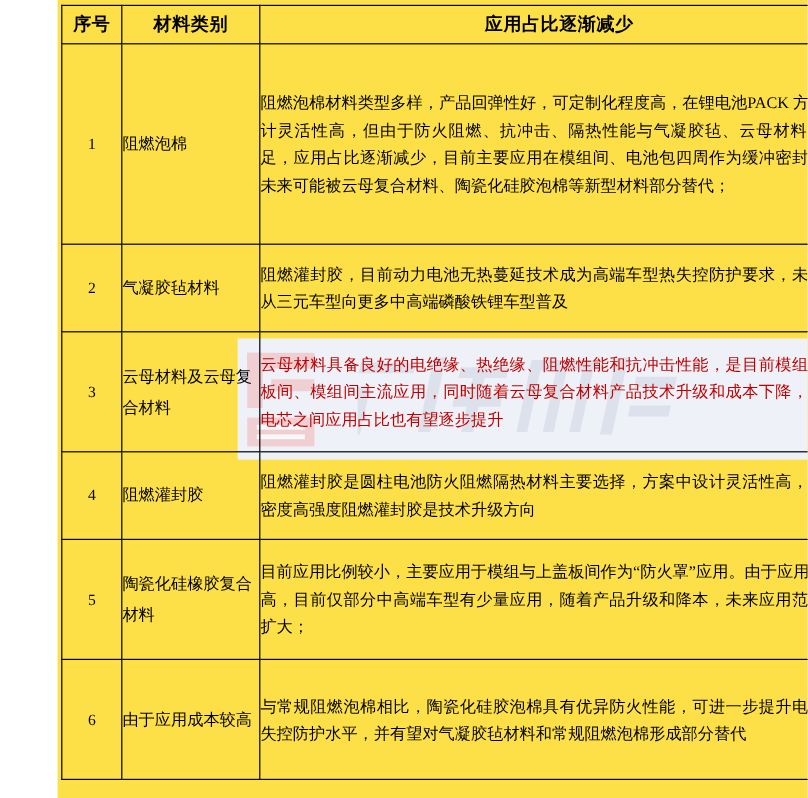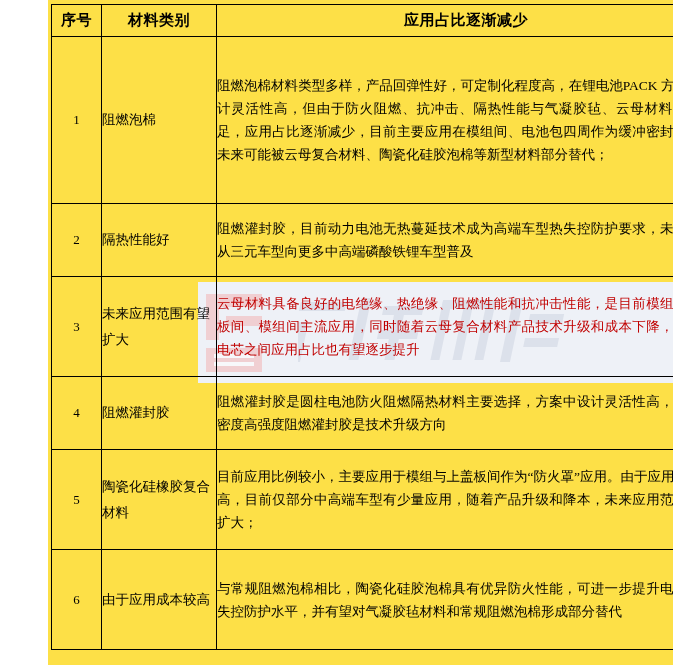--- a/index.html
+++ b/index.html
@@ -158,26 +158,26 @@
       </tr>
     </thead>
     <tbody>
       <tr class="r1">
         <td class="col-no">1</td>
         <td class="col-cat">阻燃泡棉</td>
         <td class="col-desc">阻燃泡棉材料类型多样，产品回弹性好，可定制化程度高，在锂电池PACK 方案中设计灵活性高，但由于防火阻燃、抗冲击、隔热性能与气凝胶毡、云母材料存在不足，应用占比逐渐减少，目前主要应用在模组间、电池包四周作为缓冲密封材料，未来可能被云母复合材料、陶瓷化硅胶泡棉等新型材料部分替代；</td>
       </tr>
       <tr class="r2">
         <td class="col-no">2</td>
-        <td class="col-cat">隔热性能好</td>
+        <td class="col-cat">气凝胶毡材料</td>
         <td class="col-desc">阻燃灌封胶，目前动力电池无热蔓延技术成为高端车型热失控防护要求，未来有望从三元车型向更多中高端磷酸铁锂车型普及</td>
       </tr>
       <tr class="r3">
         <td class="col-no">3</td>
-        <td class="col-cat">未来应用范围有望扩大</td>
+        <td class="col-cat">云母材料及云母复合材料</td>
         <td class="col-desc accent">云母材料具备良好的电绝缘、热绝缘、阻燃性能和抗冲击性能，是目前模组与上盖板间、模组间主流应用，同时随着云母复合材料产品技术升级和成本下降，未来在电芯之间应用占比也有望逐步提升</td>
       </tr>
       <tr class="r4">
         <td class="col-no">4</td>
         <td class="col-cat">阻燃灌封胶</td>
         <td class="col-desc">阻燃灌封胶是圆柱电池防火阻燃隔热材料主要选择，方案中设计灵活性高，未来低密度高强度阻燃灌封胶是技术升级方向</td>
       </tr>
       <tr class="r5">
         <td class="col-no">5</td>
         <td class="col-cat">陶瓷化硅橡胶复合材料</td>

